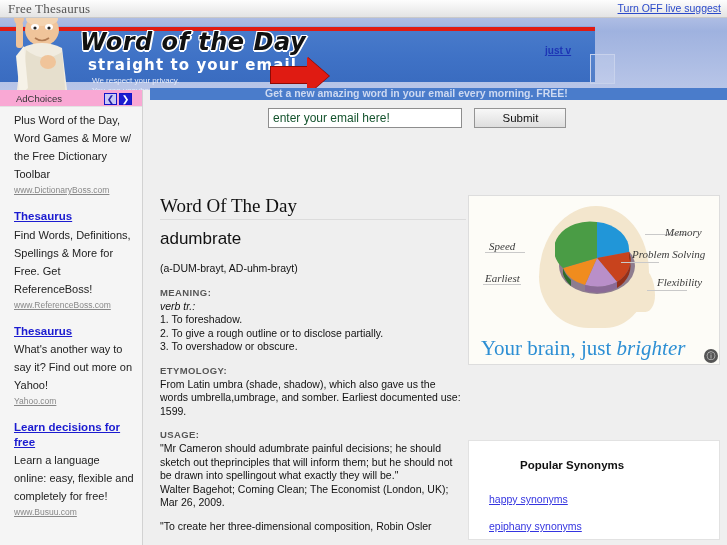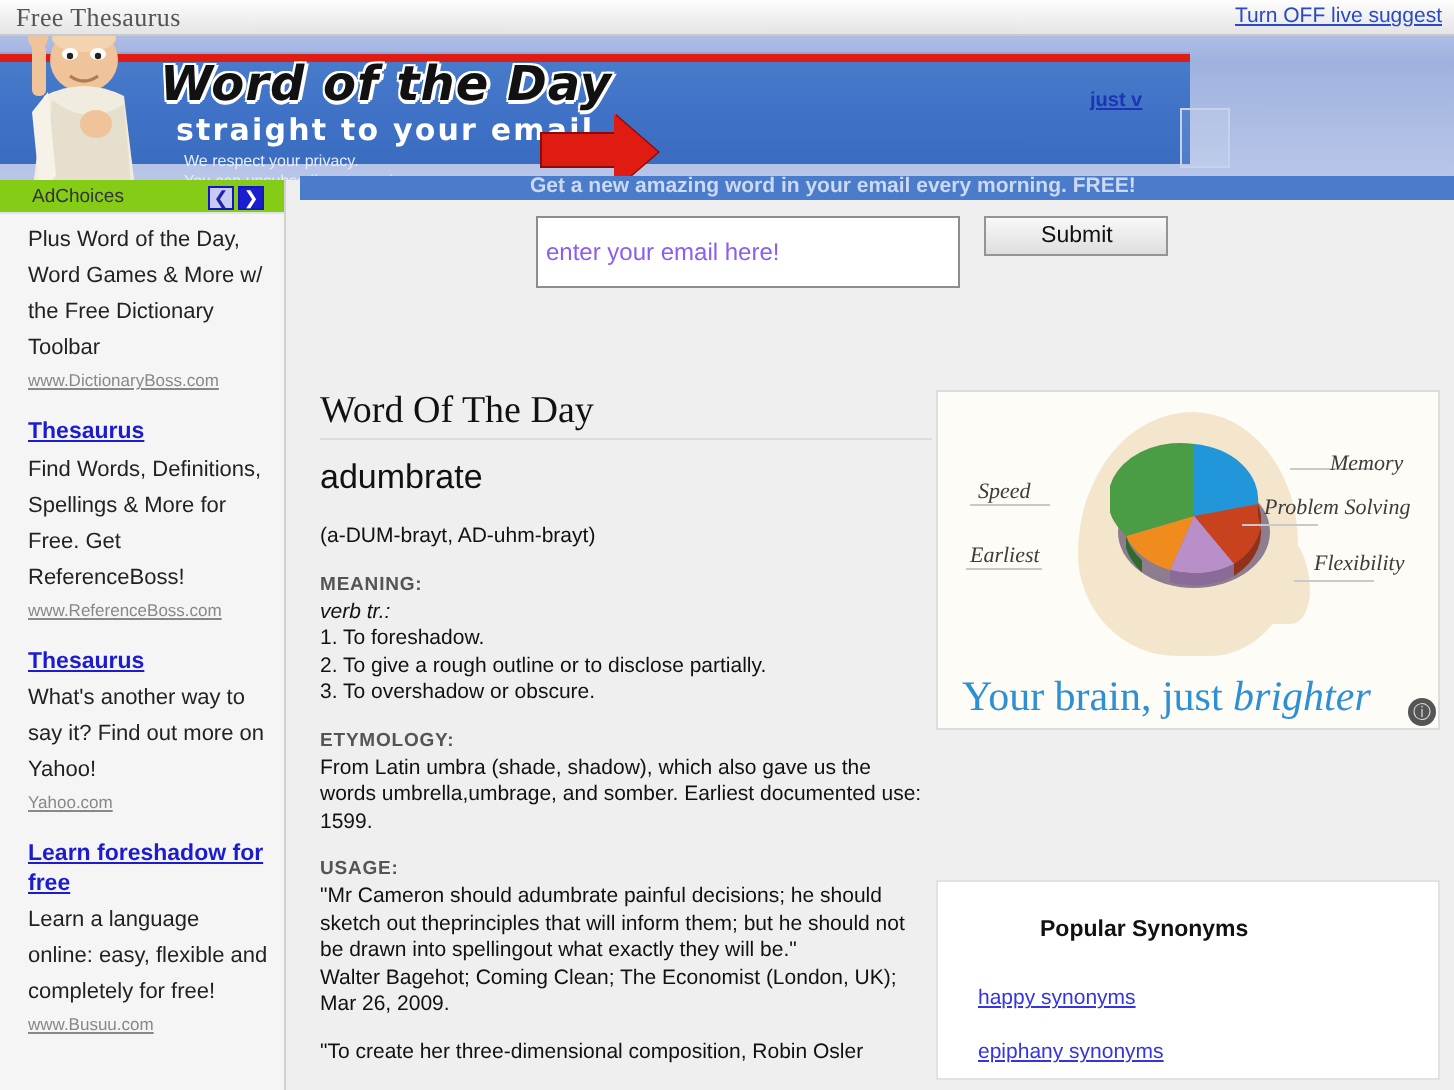--- a/index.html
+++ b/index.html
@@ -99,21 +99,21 @@
     padding-left: 115px; line-height: 11px; overflow: hidden;
   }
 
   
   #leftcol {
     position: absolute; left: 0; top: 90px; width: 143px; height: 455px;
     background: #f5f5f5; border-right: 1px solid #d2d2d2;
   }
   #adchoices-bar {
     position: relative; height: 17px; border-bottom: 1px solid #e3e3e3;
-    background: #84cc16;
+    background: #f9a8d4;
   }
   #adchoices-label {
     position: absolute; left: 16px; top: 3px; font-size: 9.5px; color: #333;
   }
   .arrow-btn {
     position: absolute; top: 3px; width: 13px; height: 12px;
     border: 1px solid #1414c8; font-size: 9px; line-height: 11px;
     text-align: center; cursor: pointer;
   }
   #arrow-prev { left: 104px; background: #c9c9f5; color: #2222aa; }
@@ -138,22 +138,22 @@
 
   
   #main {
     position: absolute; left: 150px; top: 100px; width: 577px; height: 445px;
     background: #efefef;
   }
   #signup-row {
     position: absolute; left: 118px; top: 8px;
   }
   #email-input {
-    width: 212px; height: 20px; font-size: 12px; padding: 17px 4px;
-    border: 1px solid #8d8d8d; background: #fff; color: #8b5cf6;
+    width: 194px; height: 20px; font-size: 12px; padding: 1px 4px;
+    border: 1px solid #8d8d8d; background: #fff; color: #14532d;
     font-family: "Liberation Sans", sans-serif; vertical-align: top;
   }
   #submit-btn {
     width: 92px; height: 20px; margin-left: 8px; font-size: 11.5px;
     background: linear-gradient(to bottom,#f8f8f8,#dedede);
     border: 1px solid #949494; color: #111; cursor: pointer;
     font-family: "Liberation Sans", sans-serif; vertical-align: top;
   }
 
   
@@ -300,21 +300,21 @@
       <span class="ad-title">Thesaurus</span>
       <span class="ad-desc">Find Words, Definitions, Spellings &amp; More for Free. Get ReferenceBoss!</span>
       <span class="ad-url">www.ReferenceBoss.com</span>
     </div>
     <div class="ad-item">
       <span class="ad-title">Thesaurus</span>
       <span class="ad-desc">What's another way to say it? Find out more on Yahoo!</span>
       <span class="ad-url">Yahoo.com</span>
     </div>
     <div class="ad-item">
-      <span class="ad-title">Learn foreshadow for free</span>
+      <span class="ad-title">Learn decisions for free</span>
       <span class="ad-desc">Learn a language online: easy, flexible and completely for free!</span>
       <span class="ad-url">www.Busuu.com</span>
     </div>
 
   </div>
 </div>
 
 <div id="main">
 
   <div id="signup-row">

